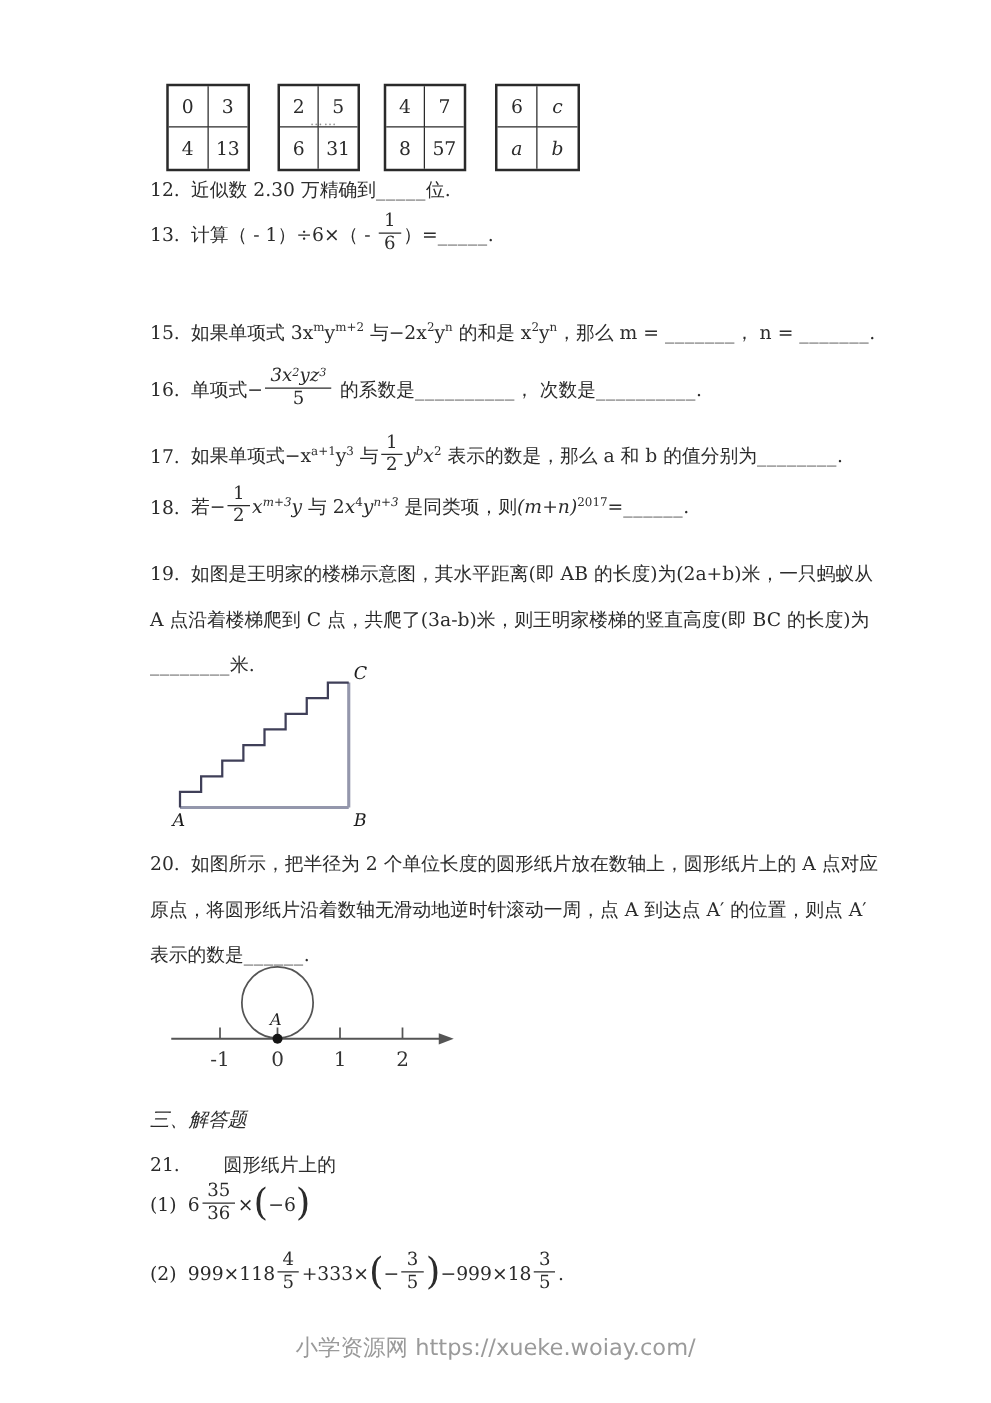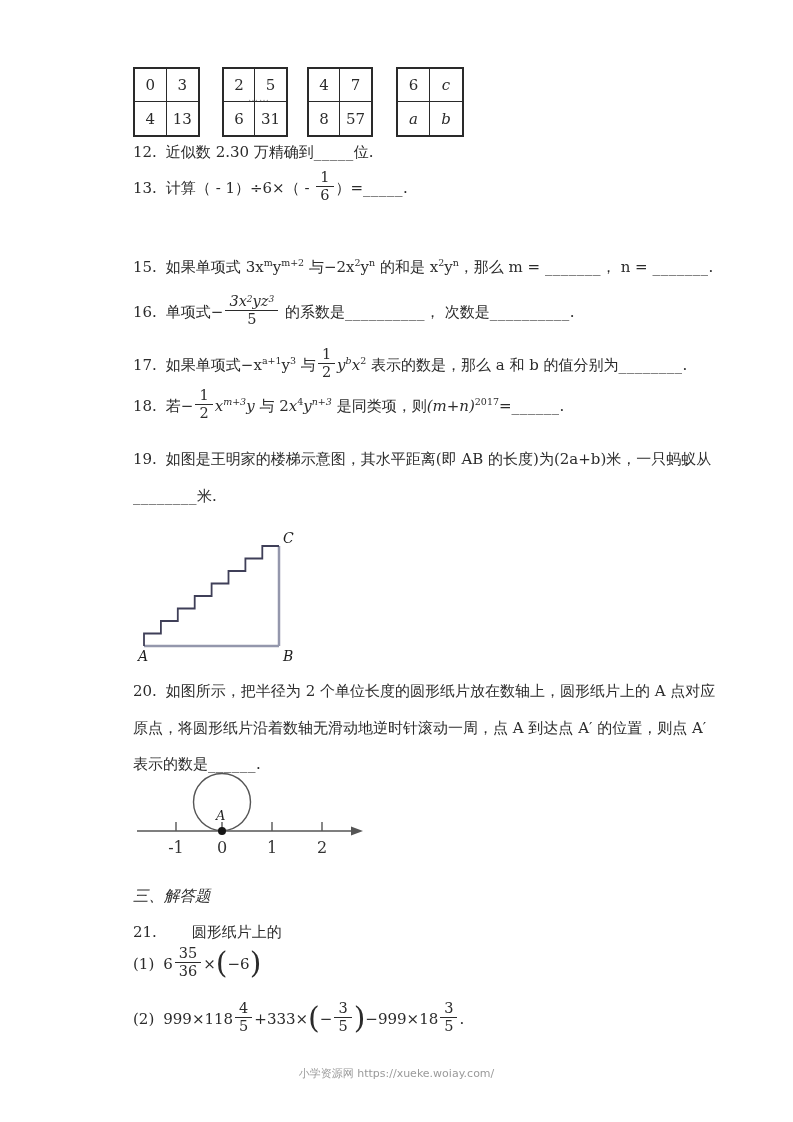--- a/index.html
+++ b/index.html
@@ -11,41 +11,41 @@
   
   .grid { position:absolute; display:grid; grid-template-columns:1fr 1fr; grid-template-rows:1fr 1fr;
           border:2px solid #2a2a2a; background:#fff; box-sizing:border-box; }
   .cell { display:flex; align-items:center; justify-content:center; font-size:15px;
           border-right:1.5px solid #2a2a2a; border-bottom:1.5px solid #2a2a2a; }
   .cell:nth-child(2n) { border-right:none; }
   .cell:nth-child(n+3) { border-bottom:none; }
   .artifact { position:absolute; color:#8f8f8f; font-size:10px; letter-spacing:1px; }
 
   
-  .q { position:absolute; left:133px; white-space:nowrap; }
+  .q { position:absolute; left:120px; white-space:nowrap; }
   .qnum { margin-right:9px; }
   .blank { letter-spacing:0.5px; }
   .it { font-style:italic; }
   .sup { font-size:9.5px; vertical-align:6px; }
   .supn { font-size:9px; vertical-align:4px; }
 
   .frac { display:inline-flex; flex-direction:column; align-items:center; vertical-align:middle;
           line-height:1.05; font-size:14.5px; margin:0 2px; position:relative; top:-2px; }
   .fn { padding:0 4px 1px; border-bottom:1.4px solid #2b2b2b; text-align:center; }
   .fd { padding-top:1px; }
 
   .bp { font-size:30px; line-height:0.8; vertical-align:middle; position:relative; top:-2px; font-weight:400; }
 
   .lines div { height:36.6px; line-height:36.6px; white-space:nowrap; }
 
   .sec-title { font-size:15.5px;font-style:italic; }
   .q21-title { margin-left:26px; }
 
   .footer { position:absolute; left:0; right:0; top:1066px; text-align:center; color:#9a9a9a;
-            font-size:11px; font-family:"DejaVu Sans","Liberation Sans",sans-serif; }
+            font-size:18px; font-family:"DejaVu Sans","Liberation Sans",sans-serif; }
 
   svg text { font-family:"DejaVu Serif","Liberation Serif",serif; }
   .figlabel { font-style:italic; font-size:14px; fill:#1d1d1d; }
   .nl-num { font-size:16px; fill:#333333; }
 </style>
 </head>
 <body>
 
 <div class="page">
 
@@ -107,20 +107,21 @@
 
   <div class="q" style="top:390px">
     <span class="qnum">18.</span><span>若−</span><span class="frac">
         <span class="fn">1</span>
         <span class="fd">2</span>
       </span><span class="it">x</span><span class="sup it">m+3</span><span class="it">y</span><span> 与 2</span><span class="it">x</span><span class="sup">4</span><span class="it">y</span><span class="sup it">n+3</span><span> 是同类项，则</span><span class="it">(m+n)</span><span class="sup">2017</span><span>=</span><span class="blank">______</span><span>.</span>
   </div>
 
   <div class="q lines" style="top:441px">
     <div><span class="qnum">19.</span><span>如图是王明家的楼梯示意图，其水平距离(即 AB 的长度)为(2a+b)米，一只蚂蚁从</span></div>
+    <div><span>A 点沿着楼梯爬到 C 点，共爬了(3a-b)米，则王明家楼梯的竖直高度(即 BC 的长度)为</span></div>
     <div><span class="blank">________</span><span>米.</span></div>
   </div>
 
   <svg class="abs" style="left:136px;top:530px" width="165" height="140">
     <line x1="8" y1="116" x2="143" y2="116" stroke="#9497ac" stroke-width="2.5"></line>
     <line x1="143" y1="116" x2="143" y2="16" stroke="#9497ac" stroke-width="2.5"></line>
     <path d="M8,116 L8,103.5 L24.9,103.5 L24.9,91 L41.8,91 L41.8,78.5 L58.7,78.5 L58.7,66 L75.6,66 L75.6,53.5 L92.5,53.5 L92.5,41 L109.4,41 L109.4,28.5 L126.3,28.5 L126.3,16 L143,16" fill="none" stroke="#3f3f58" stroke-width="1.8"></path>
     <text class="figlabel" x="2" y="131">A</text>
     <text class="figlabel" x="147" y="131">B</text>
     <text class="figlabel" x="147" y="13">C</text>

